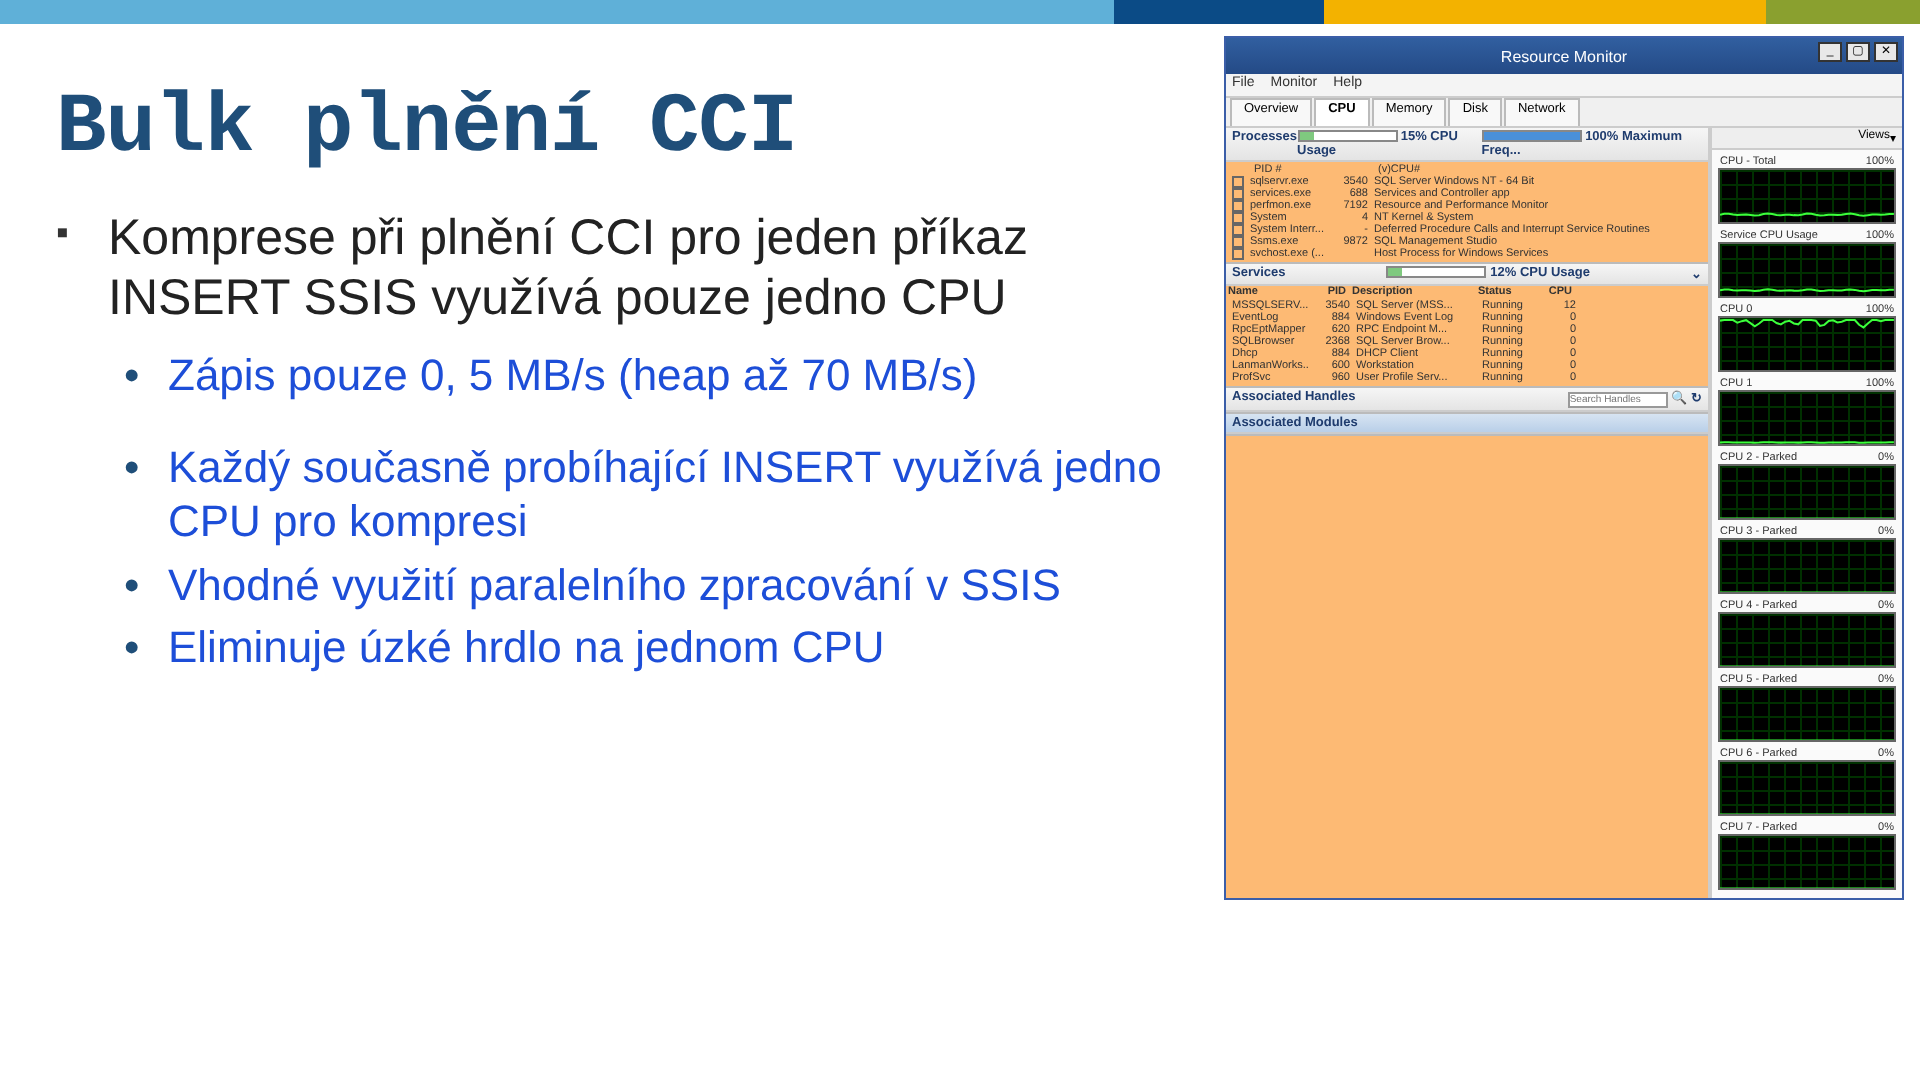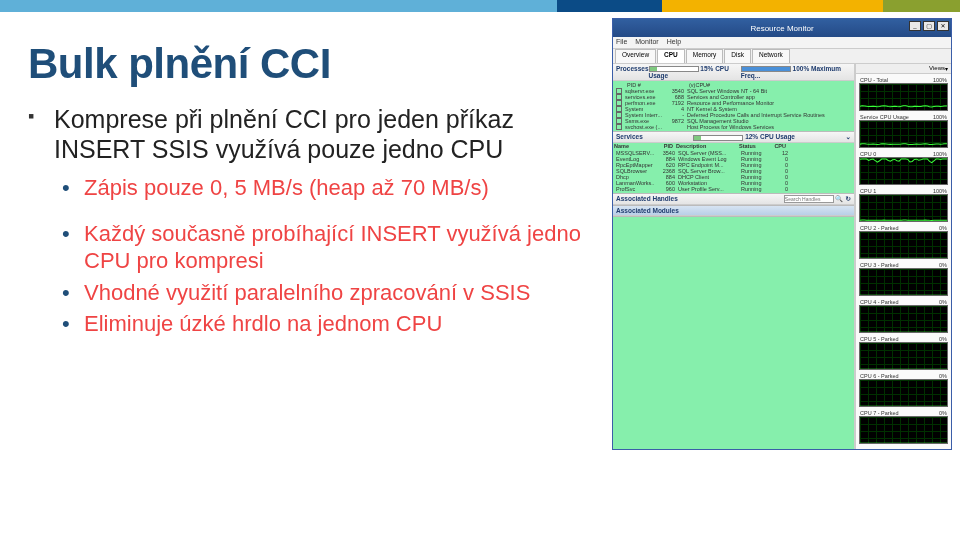--- a/index.html
+++ b/index.html
@@ -8,30 +8,30 @@
   .topbar .seg { height: 100%; }
   .seg-lb { background: #5fb0d8; flex: 0 0 58%; }
   .seg-db { background: #0b4b86; flex: 0 0 11%; }
   .seg-yl { background: #f3b200; flex: 0 0 23%; }
   .seg-gr { background: #8aa02f; flex: 0 0 8%; }
 
   .slide { display: flex; height: 528px; }
   .text-col { flex: 0 0 612px; padding: 28px 10px 0 28px; }
   .app-col { flex: 0 0 348px; padding-top: 6px; position: relative; }
 
-  h1 { font-size: 42px; font-weight: 800; color: #1f4e79; letter-spacing: -0.5px; margin-bottom: 16px; }
+  h1 { font-size: 42px; font-weight: 800; color: #1f4e79; letter-spacing: -0.5px; margin-bottom: 16px; font-family: Liberation Mono, monospace; }
 
   .b1 { font-size: 25px; line-height: 1.2; color: #222; padding-left: 26px; position: relative; margin-bottom: 10px; }
   .b1::before { content: "▪"; position: absolute; left: 0; top: 2px; color: #333; font-size: 18px; }
-  .b2 { font-size: 22px; line-height: 1.25; color: #ef4444; padding-left: 56px; position: relative; margin: 4px 0; }
+  .b2 { font-size: 22px; line-height: 1.25; color: #1d4ed8; padding-left: 56px; position: relative; margin: 4px 0; }
   .b2::before { content: "•"; position: absolute; left: 34px; top: 0; color: #1f4e79; font-size: 22px; }
   .spacer { height: 10px; }
 
   
-  .rm-window { width: 340px; height: 432px; border: 1px solid #3b5ea8; background: #86efac; font-size: 7px; position: relative; }
+  .rm-window { width: 340px; height: 432px; border: 1px solid #3b5ea8; background: #fdba74; font-size: 7px; position: relative; }
   .rm-title { height: 18px; background: linear-gradient(#315fa0,#244a86); color: #fff; display: flex; align-items: center; justify-content: center; font-size: 8px; position: relative; }
   .rm-winbtns { position: absolute; right: 2px; top: 2px; display: flex; gap: 2px; }
   .rm-winbtn { width: 12px; height: 10px; background: #e8e8e8; border: 1px solid #333; font-size: 6px; line-height: 8px; text-align: center; color: #000; }
   .rm-menu { height: 12px; background: #f4f4f4; border-bottom: 1px solid #ccc; padding: 1px 3px; display: flex; gap: 8px; color: #333; }
   .rm-tabs { height: 15px; display: flex; gap: 0; background: #f0f0f0; border-bottom: 1px solid #ccc; padding-left: 2px; }
   .rm-tab { padding: 1px 6px; border: 1px solid #bbb; border-bottom: none; background: #f8f8f8; margin-right: 1px; font-size: 6.5px; }
   .rm-tab.active { background: #fff; font-weight: bold; }
 
   .rm-body { display: flex; height: calc(100% - 45px); }
   .rm-left { flex: 1; border-right: 1px solid #ccc; display: flex; flex-direction: column; overflow: hidden; }

